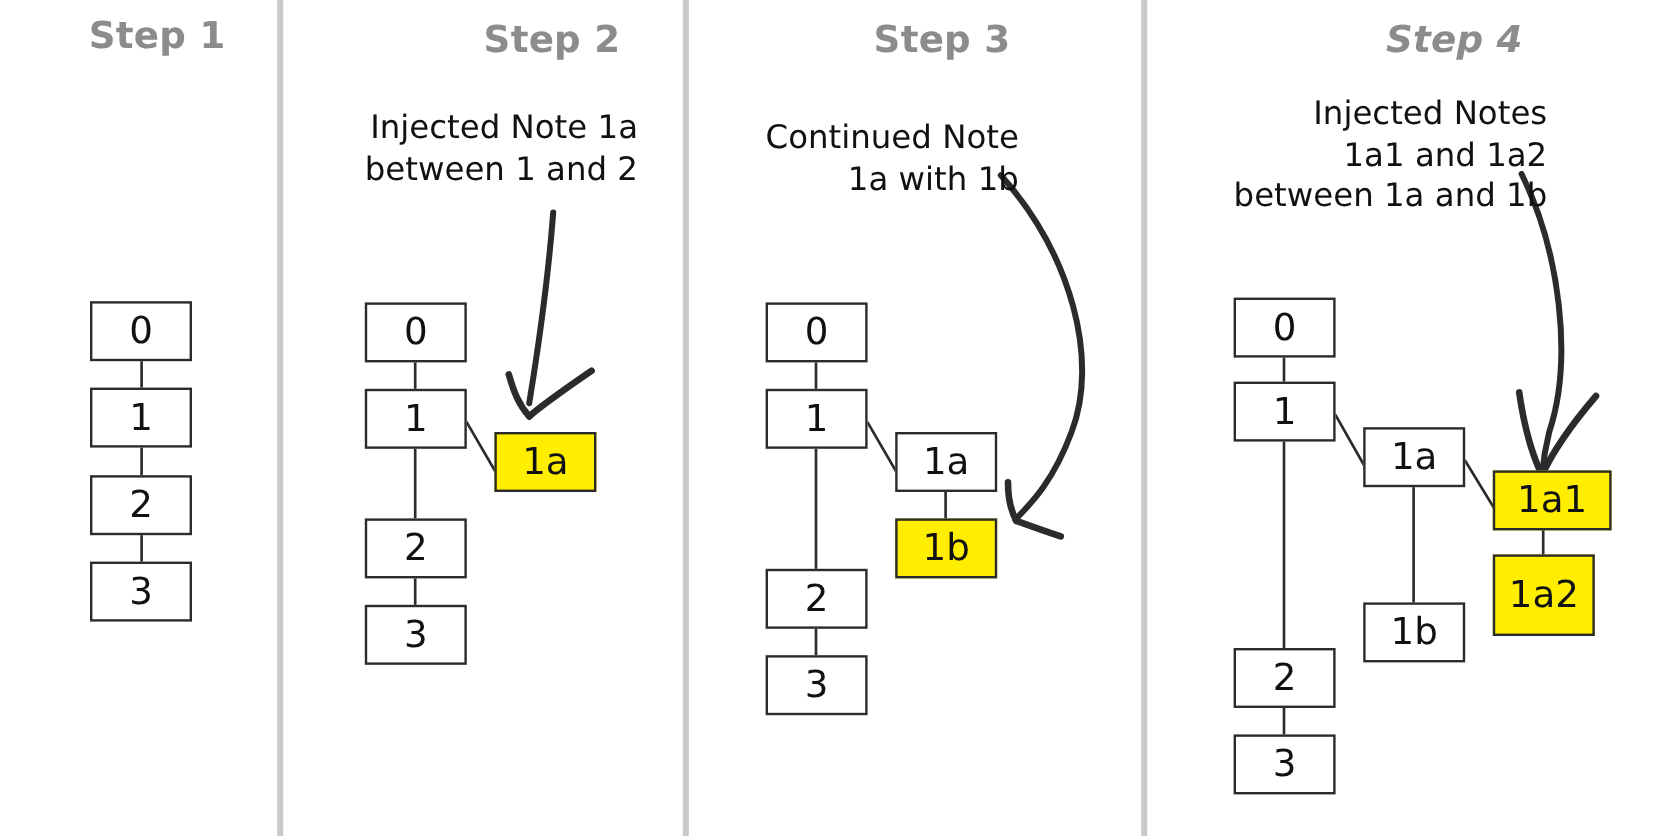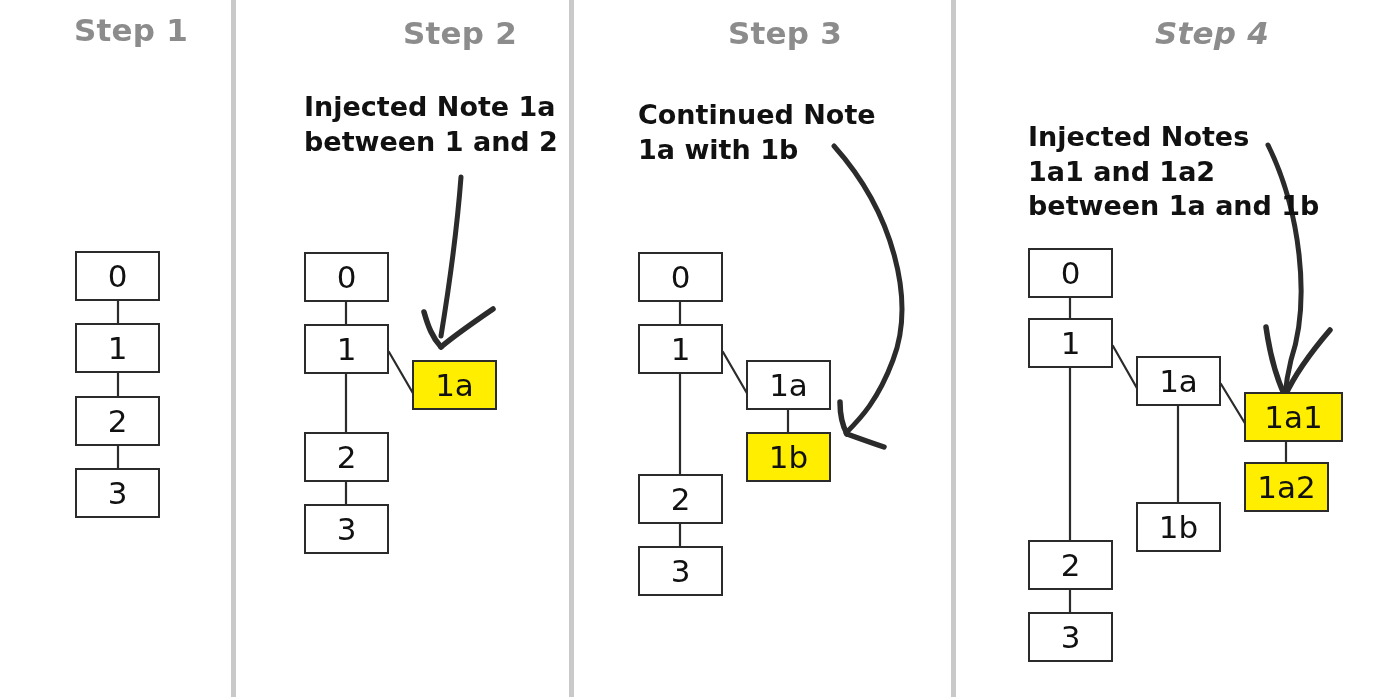--- a/index.html
+++ b/index.html
@@ -28,24 +28,25 @@
     position: absolute;
     font-size: 31px;
     font-weight: bold;
     color: #8c8c8c;
     letter-spacing: 0.2px;
     white-space: nowrap;
   }
   .caption {
     position: absolute;
     font-size: 27px;
-    font-weight: bold;
+    font-weight: normal;
     color: #111111;
     line-height: 1.28;
     white-space: pre-line;
+    text-align: right;
   }
   .node {
     position: absolute;
     box-sizing: border-box;
     border: 2px solid #2b2b2b;
     background: #ffffff;
     display: flex;
     align-items: center;
     justify-content: center;
     font-size: 31px;
@@ -130,25 +131,25 @@
       <div class="step-title" style="left: 728px; top: 15px; color: rgb(140, 140, 140); text-align: right;">Step 3</div>
       <div class="caption" style="left: 638px; top: 98px; color: rgb(17, 17, 17);">Continued Note
 1a with 1b</div>
       <div class="node" style="left: 638px; top: 252px; width: 85px; height: 50px; border-color: rgb(43, 43, 43); background: rgb(255, 255, 255); color: rgb(17, 17, 17);">0</div>
       <div class="node" style="left: 638px; top: 324px; width: 85px; height: 50px; border-color: rgb(43, 43, 43); background: rgb(255, 255, 255); color: rgb(17, 17, 17);">1</div>
       <div class="node" style="left: 746px; top: 360px; width: 85px; height: 50px; border-color: rgb(43, 43, 43); background: rgb(255, 255, 255); color: rgb(17, 17, 17);">1a</div>
       <div class="node hl" style="left: 746px; top: 432px; width: 85px; height: 50px; border-color: rgb(43, 43, 43); background: rgb(255, 238, 0); color: rgb(17, 17, 17);">1b</div>
       <div class="node" style="left: 638px; top: 474px; width: 85px; height: 50px; border-color: rgb(43, 43, 43); background: rgb(255, 255, 255); color: rgb(17, 17, 17);">2</div>
       <div class="node" style="left: 638px; top: 546px; width: 85px; height: 50px; border-color: rgb(43, 43, 43); background: rgb(255, 255, 255); color: rgb(17, 17, 17);">3</div>
       <div class="step-title" style="left: 1155px; top: 15px; color: rgb(140, 140, 140); font-style: italic;">Step 4</div>
-      <div class="caption" style="left: 1028px; top: 78px; color: rgb(17, 17, 17); margin-top: 42px;">Injected Notes
+      <div class="caption" style="left: 1028px; top: 78px; color: rgb(17, 17, 17);">Injected Notes
 1a1 and 1a2
 between 1a and 1b</div>
       <div class="node" style="left: 1028px; top: 248px; width: 85px; height: 50px; border-color: rgb(43, 43, 43); background: rgb(255, 255, 255); color: rgb(17, 17, 17);">0</div>
       <div class="node" style="left: 1028px; top: 318px; width: 85px; height: 50px; border-color: rgb(43, 43, 43); background: rgb(255, 255, 255); color: rgb(17, 17, 17);">1</div>
       <div class="node" style="left: 1136px; top: 356px; width: 85px; height: 50px; border-color: rgb(43, 43, 43); background: rgb(255, 255, 255); color: rgb(17, 17, 17);">1a</div>
       <div class="node hl" style="left: 1244px; top: 392px; width: 99px; height: 50px; border-color: rgb(43, 43, 43); background: rgb(255, 238, 0); color: rgb(17, 17, 17);">1a1</div>
-      <div class="node hl" style="left: 1244px; top: 462px; width: 85px; height: 50px; border-color: rgb(43, 43, 43); background: rgb(255, 238, 0); color: rgb(17, 17, 17);">1a2</div>
+      <div class="node hl" style="left: 1244px; top: 462px; width: 85px; height: 68px; border-color: rgb(43, 43, 43); background: rgb(255, 238, 0); color: rgb(17, 17, 17);">1a2</div>
       <div class="node" style="left: 1136px; top: 502px; width: 85px; height: 50px; border-color: rgb(43, 43, 43); background: rgb(255, 255, 255); color: rgb(17, 17, 17);">1b</div>
       <div class="node" style="left: 1028px; top: 540px; width: 85px; height: 50px; border-color: rgb(43, 43, 43); background: rgb(255, 255, 255); color: rgb(17, 17, 17);">2</div>
       <div class="node" style="left: 1028px; top: 612px; width: 85px; height: 50px; border-color: rgb(43, 43, 43); background: rgb(255, 255, 255); color: rgb(17, 17, 17);">3</div>
     </div>
 </div>
 
 </body></html>

